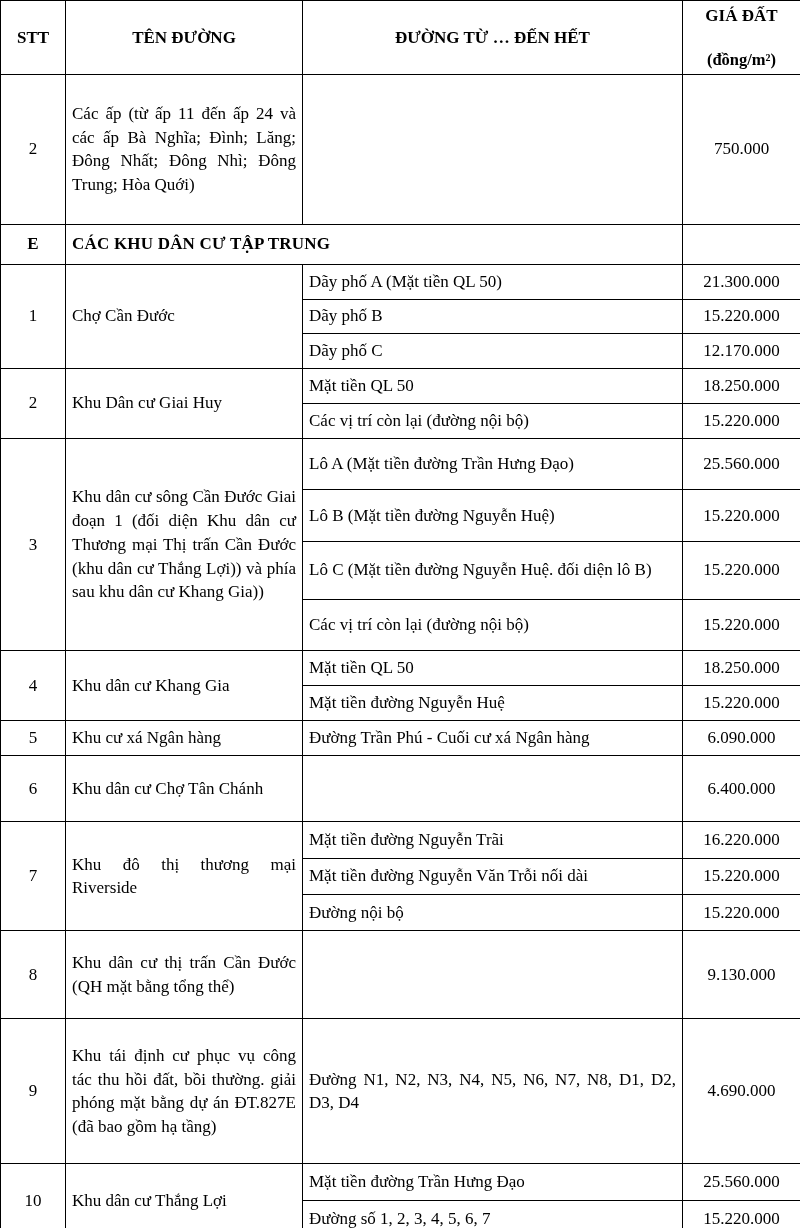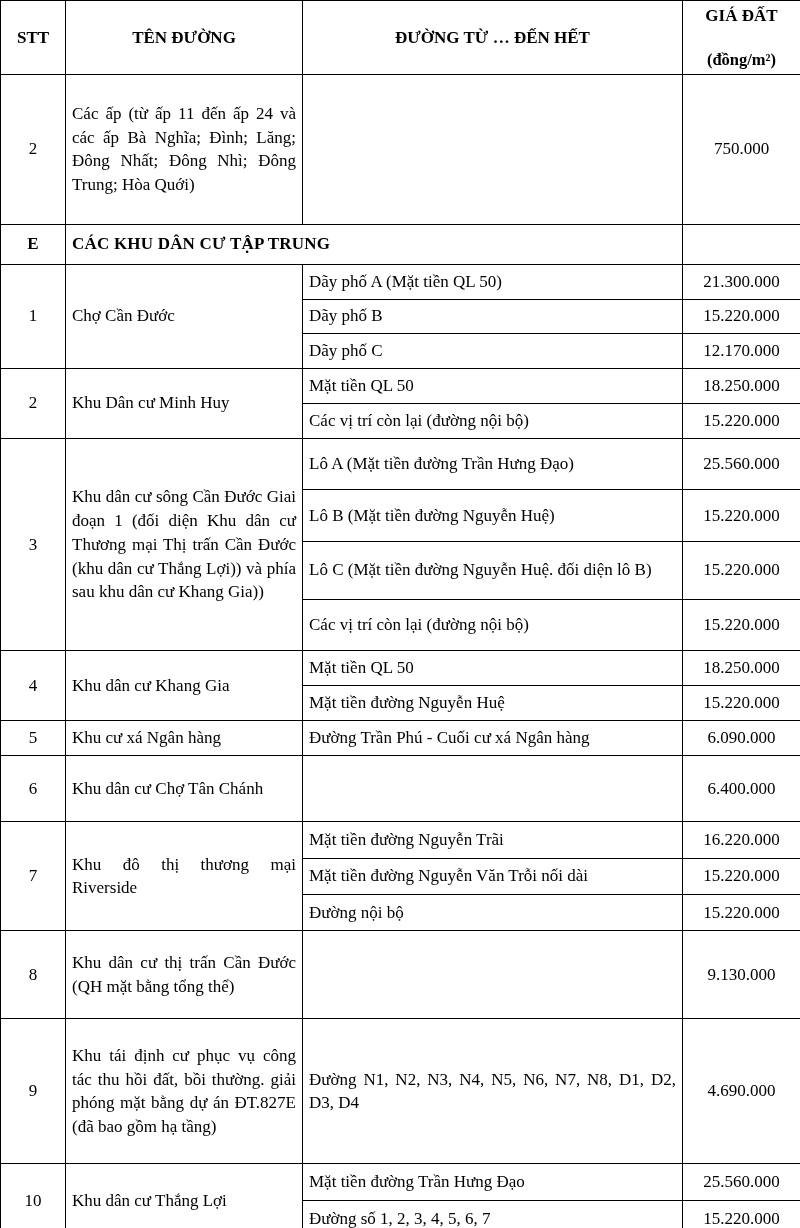--- a/index.html
+++ b/index.html
@@ -114,21 +114,21 @@
       <tr style="height: 34.6667px;">
         <td class="pad-seg lft">Dãy phố B</td>
         <td class="price-cell">15.220.000</td>
       </tr>
       <tr style="height: 34.6667px;">
         <td class="pad-seg lft">Dãy phố C</td>
         <td class="price-cell">12.170.000</td>
       </tr>
       <tr style="height: 35px;">
         <td class="ctr" rowspan="2">2</td>
-        <td rowspan="2" class="pad-name just">Khu Dân cư Minh Huy</td>
+        <td rowspan="2" class="pad-name just">Khu Dân cư Giai Huy</td>
         <td class="pad-seg lft">Mặt tiền QL 50</td>
         <td class="price-cell">18.250.000</td>
       </tr>
       <tr style="height: 35px;">
         <td class="pad-seg lft">Các vị trí còn lại (đường nội bộ)</td>
         <td class="price-cell">15.220.000</td>
       </tr>
       <tr style="height: 51.5px;">
         <td class="ctr" rowspan="4">3</td>
         <td rowspan="4" class="pad-name just">Khu dân cư sông Cần Đước Giai đoạn 1 (đối diện Khu dân cư Thương mại Thị trấn Cần Đước (khu dân cư Thắng Lợi)) và phía sau khu dân cư Khang Gia))</td>

